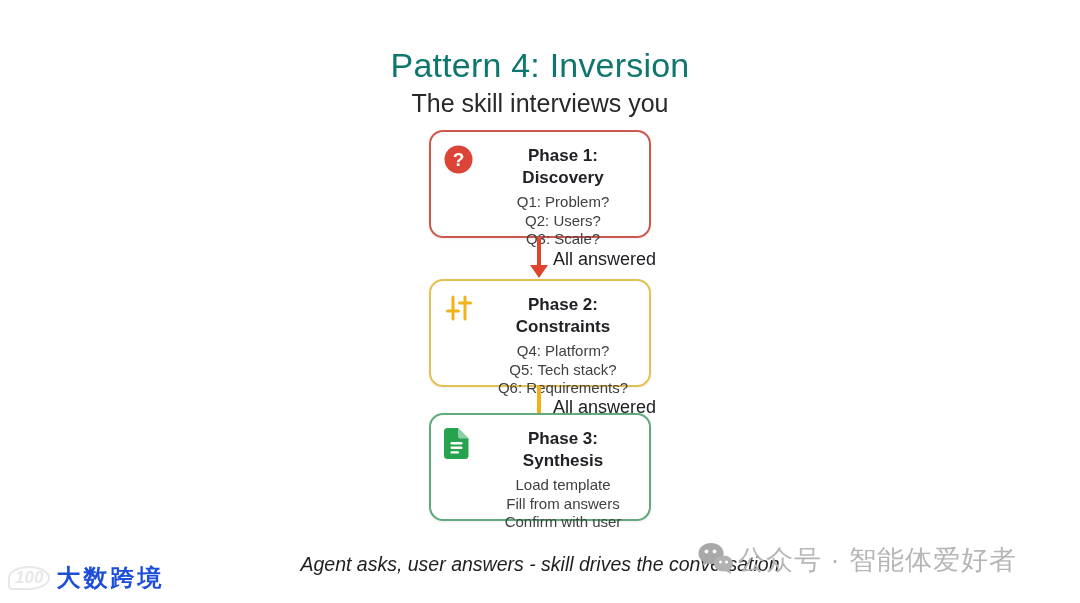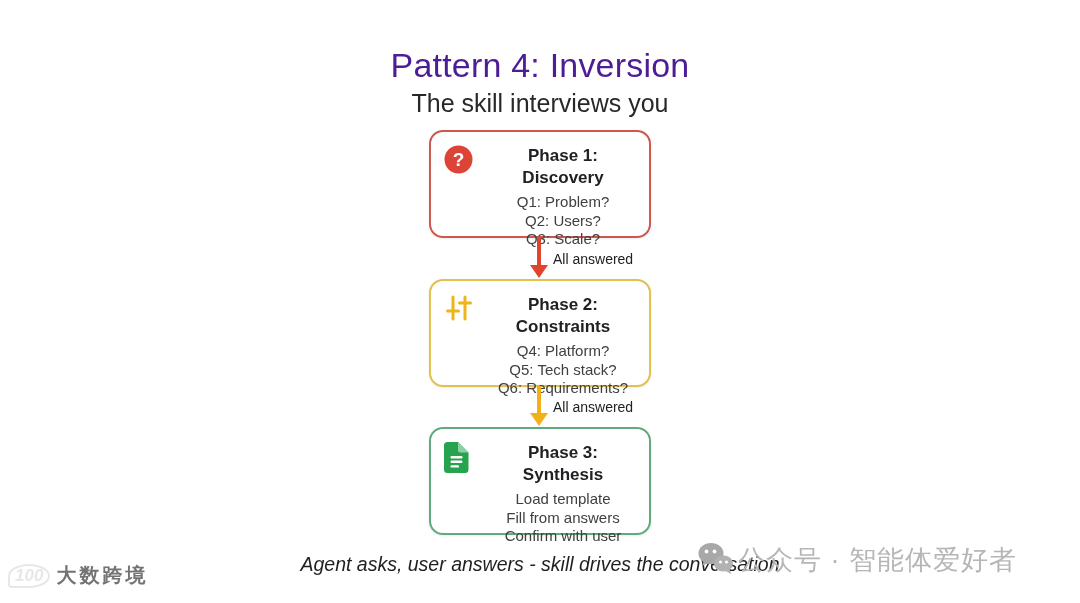--- a/index.html
+++ b/index.html
@@ -3,46 +3,46 @@
 <meta charset="utf-8">
 <style>
   html,body{margin:0;padding:0;background:#ffffff;}
   #stage{
     position:relative;width:1080px;height:603px;background:#ffffff;overflow:hidden;
     font-family:"Liberation Sans",sans-serif;color:#202124;
   }
   
   .title{
     position:absolute;left:0;top:44px;width:1080px;text-align:center;
-    font-size:34px;line-height:42px;font-weight:500;color:#4c1d95;letter-spacing:.2px;
+    font-size:34px;line-height:42px;font-weight:500;color:#0f766e;letter-spacing:.2px;
   }
   .subtitle{
     position:absolute;left:0;top:90px;width:1080px;text-align:center;
     font-size:25px;line-height:26px;font-weight:400;color:#27282a;
   }
   
   .phase{
     position:absolute;left:429px;width:222px;height:108px;box-sizing:border-box;
     background:#ffffff;border-radius:14px;border:2px solid #ccc;
     box-shadow:0 1px 3px rgba(0,0,0,.08);
     display:flex;flex-direction:row;padding:12px 12px 10px 13px;
   }
   .phase.p1{top:130px;border-color:#cc584e;}
   .phase.p2{top:279px;border-color:#e2c14f;}
-  .phase.p3{top:427px;border-color:#61aa7e;}
+  .phase.p3{top:413px;border-color:#61aa7e;}
   .phase .icon-wrap{width:30px;margin-right:15px;flex:0 0 auto;padding-top:1px;}
   .phase .content{flex:1;text-align:center;}
   .phase-title{font-size:17px;font-weight:700;color:#202124;line-height:22px;margin-top:1px;margin-bottom:4px;}
   .phase-line{font-size:15px;font-weight:400;color:#404040;line-height:18.5px;}
   
   .arrow{position:absolute;left:528px;width:22px;height:41px;}
   .arrow.a1{top:238px;}
   .arrow.a2{top:386px;}
   .arrow-label{
-    position:absolute;left:553px;font-size:14px;font-weight:400;color:#202124;line-height:19px;
+    position:absolute;left:553px;font-size:18px;font-weight:400;color:#202124;line-height:19px;
   }
   .arrow-label.l1{top:250px;}
   .arrow-label.l2{top:398px;}
   
   .caption{
     position:absolute;left:0;top:553px;width:1080px;text-align:center;
     font-size:19.5px;font-style:italic;font-weight:500;color:#1e1f21;
   }
   
   .wm-right{
@@ -53,21 +53,21 @@
     font-family:"Liberation Sans",sans-serif;
   }
   .wm-left{
     position:absolute;left:8px;top:562px;display:flex;align-items:center;
     color:#e4e4e4;font-weight:700;
   }
   .wm-left .logo-mark{
     font-size:17px;font-style:italic;border:2px solid #e7e7e7;border-radius:50% 50% 50% 4px;
     padding:1px 5px;margin-right:6px;color:#e7e7e7;line-height:18px;
   }
-  .wm-left .wm-text{font-size:20px;letter-spacing:3px;color:#737373;white-space:nowrap;}
+  .wm-left .wm-text{font-size:24px;letter-spacing:3px;color:#1d4ed8;white-space:nowrap;}
 </style>
 </head>
 <body>
 
 <div id="stage">
 
   <div class="title">Pattern 4: Inversion</div>
   <div class="subtitle">The skill interviews you</div>
 
   <div class="phase p1">

